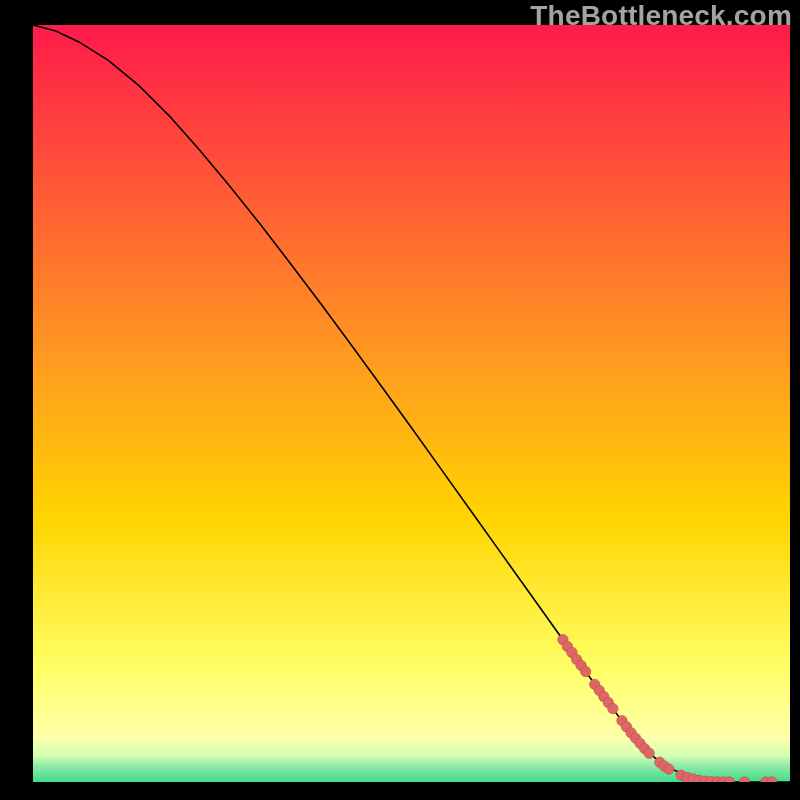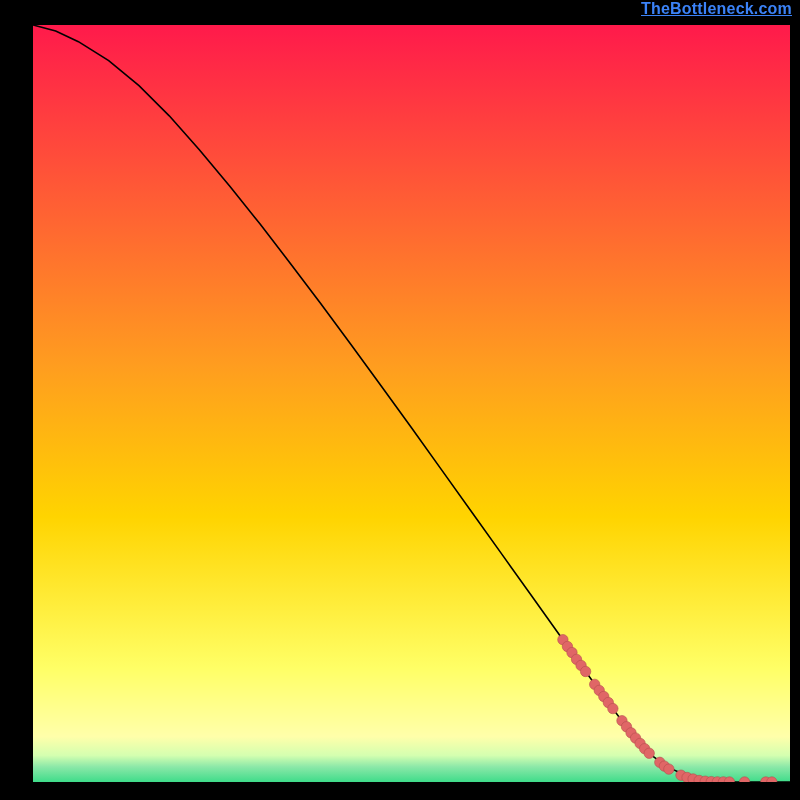--- a/index.html
+++ b/index.html
@@ -8,25 +8,24 @@
     position: relative;
     width: 800px;
     height: 800px;
     background: #000;
   }
   .watermark {
     position: absolute;
     top: 0;
     right: 8px;
     font-family: Arial, Helvetica, sans-serif;
-    font-size: 16px;
+    font-size: 28px;
     font-weight: 600;
-    color: #3b82f6;
+    color: #a3a3a3;
     letter-spacing: 0.2px;
-    text-decoration: underline;
   }
   .plot {
     position: absolute;
     left: 33px;
     top: 25px;
     width: 757px;
     height: 757px;
   }
   .plot svg { display: block; }
 </style>

